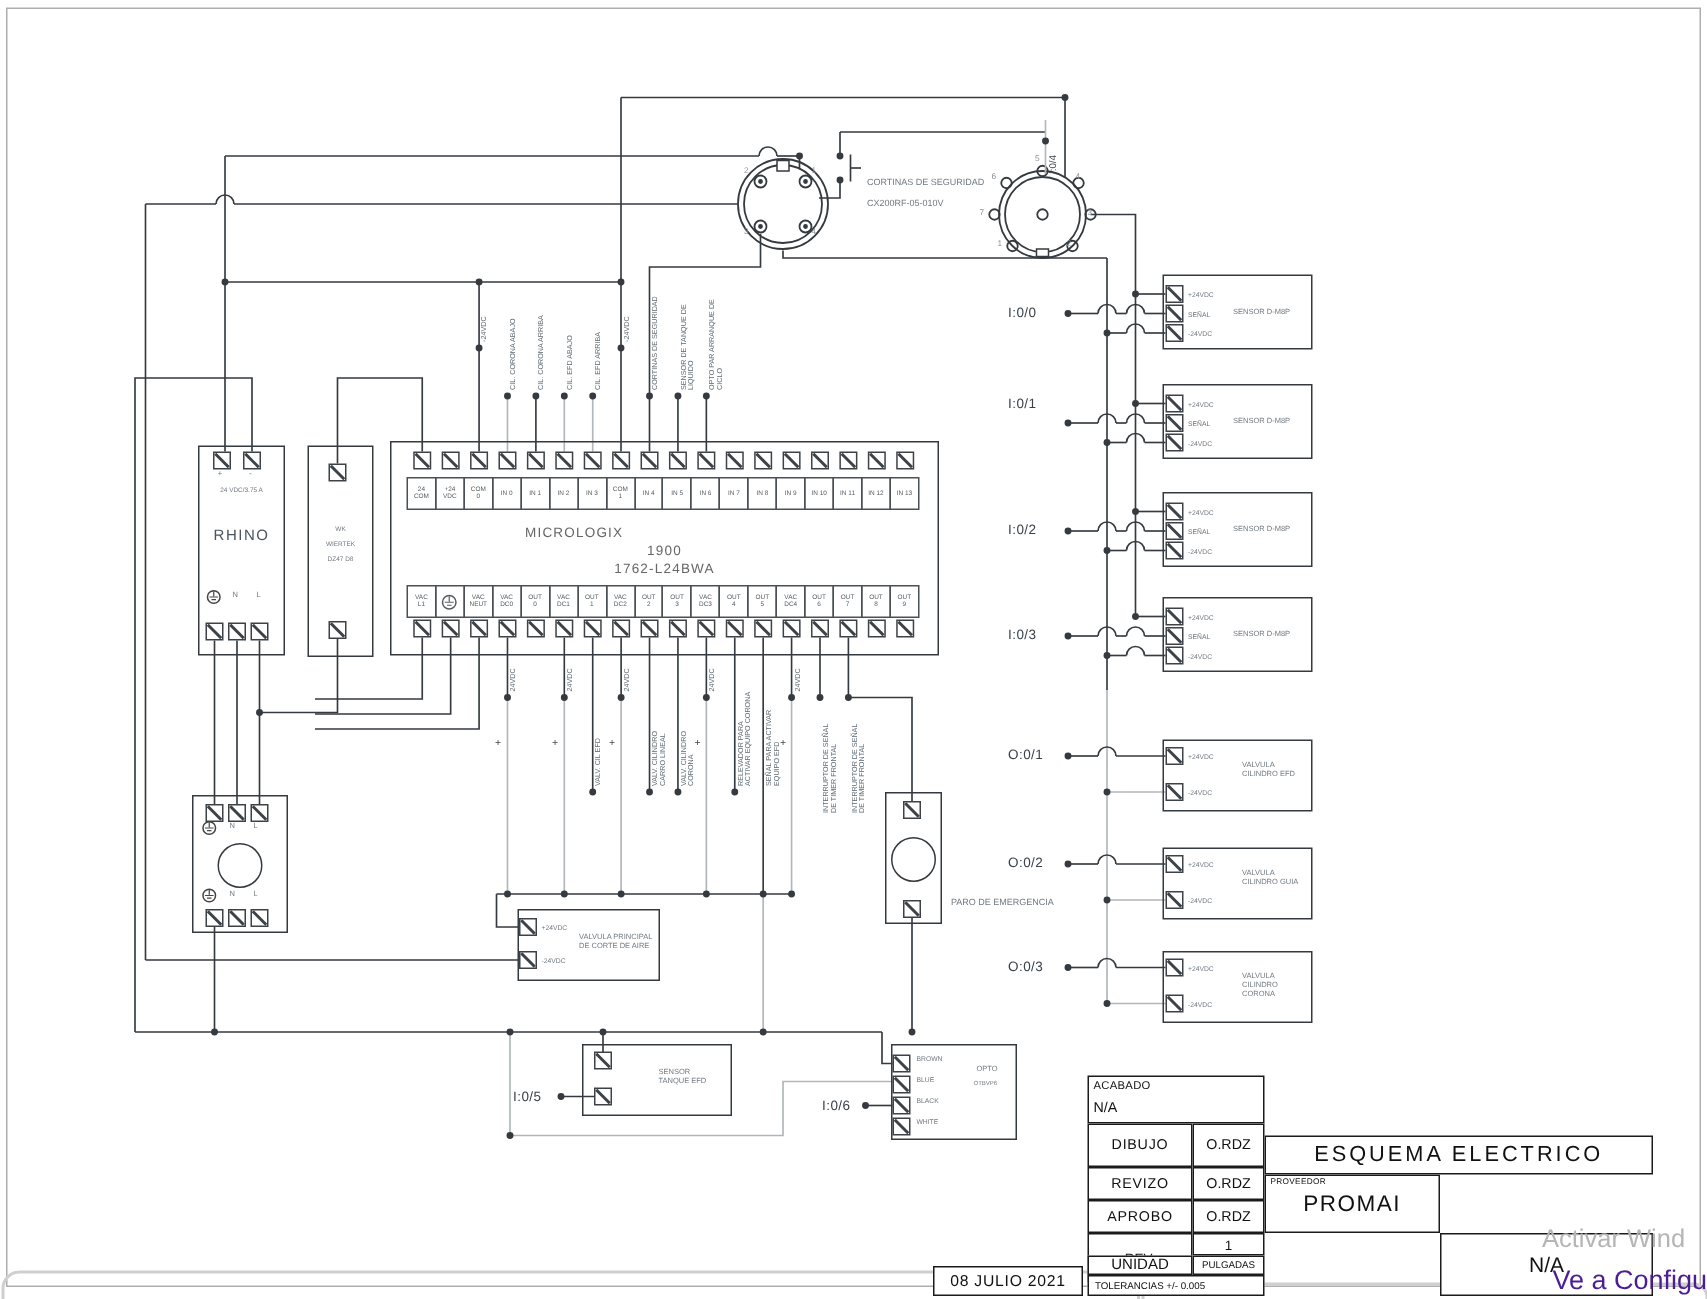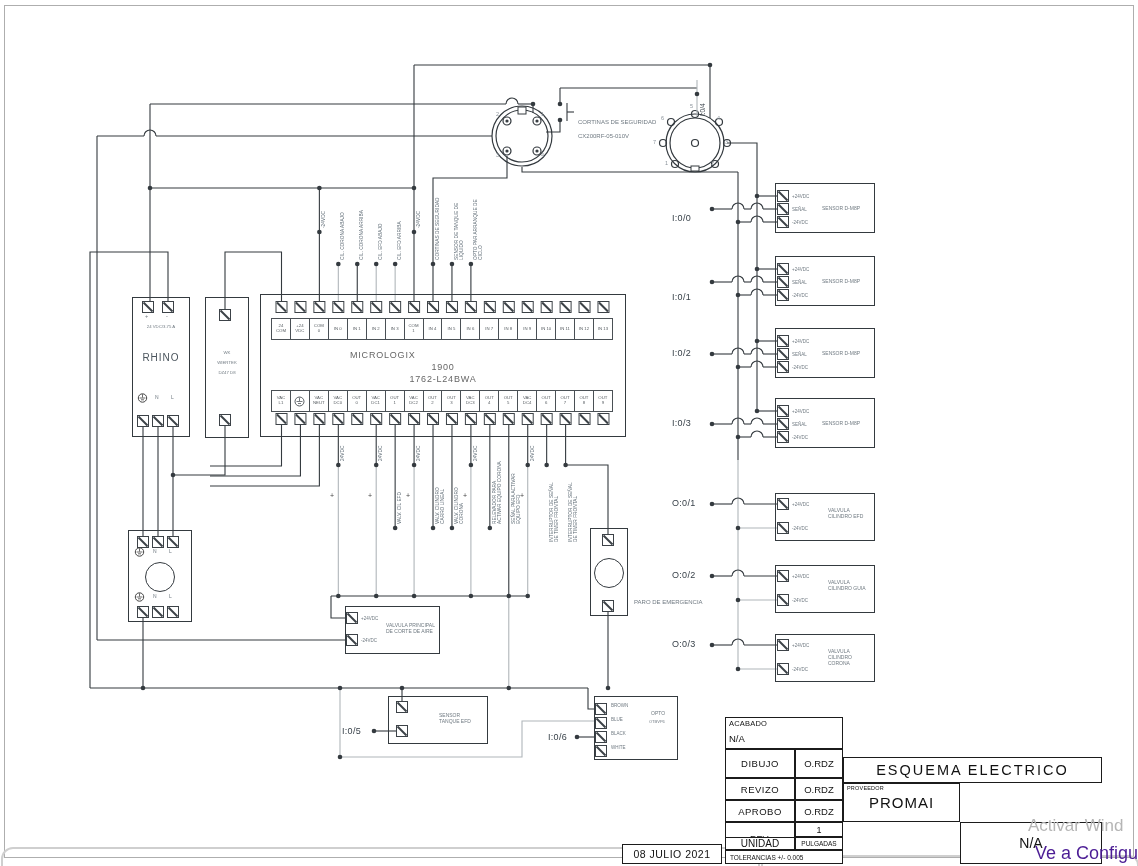--- a/index.html
+++ b/index.html
@@ -703,22 +703,22 @@
 CORONA</div>
   <div class="vl" style="left:492px;top:524px;">RELEVADOR PARA
 ACTIVAR EQUIPO CORONA</div>
   <div class="vl" style="left:511px;top:524px;">SEÑAL PARA ACTIVAR
 EQUIPO EFD</div>
   <div class="vl" style="left:549px;top:542px;">INTERRUPTOR DE SEÑAL
 DE TIMER FRONTAL</div>
   <div class="vl" style="left:568px;top:542px;">INTERRUPTOR DE SEÑAL
 DE TIMER FRONTAL</div>
 
-  <div class="ref" style="left:672px;top:213px;">I:0/0</div>
-  <div class="ref" style="left:672px;top:292px;">I:0/1</div>
+  <div class="ref" style="left:672px;top:203px;">I:0/0</div>
+  <div class="ref" style="left:672px;top:264px;">I:0/1</div>
   <div class="ref" style="left:672px;top:348px;">I:0/2</div>
   <div class="ref" style="left:672px;top:418px;">I:0/3</div>
 
   <div class="box" style="left:775px;top:183px;width:100px;height:50px;">
     <div class="t" style="left:16px;top:10px;font-size:4.5px;">+24VDC</div>
     <div class="t" style="left:16px;top:23px;font-size:4.5px;">SEÑAL</div>
     <div class="t" style="left:16px;top:36px;font-size:4.5px;">-24VDC</div>
     <div class="t" style="left:46px;top:22px;font-size:5px;">SENSOR D-M8P</div>
   </div>
   <div class="box" style="left:775px;top:256px;width:100px;height:50px;">

